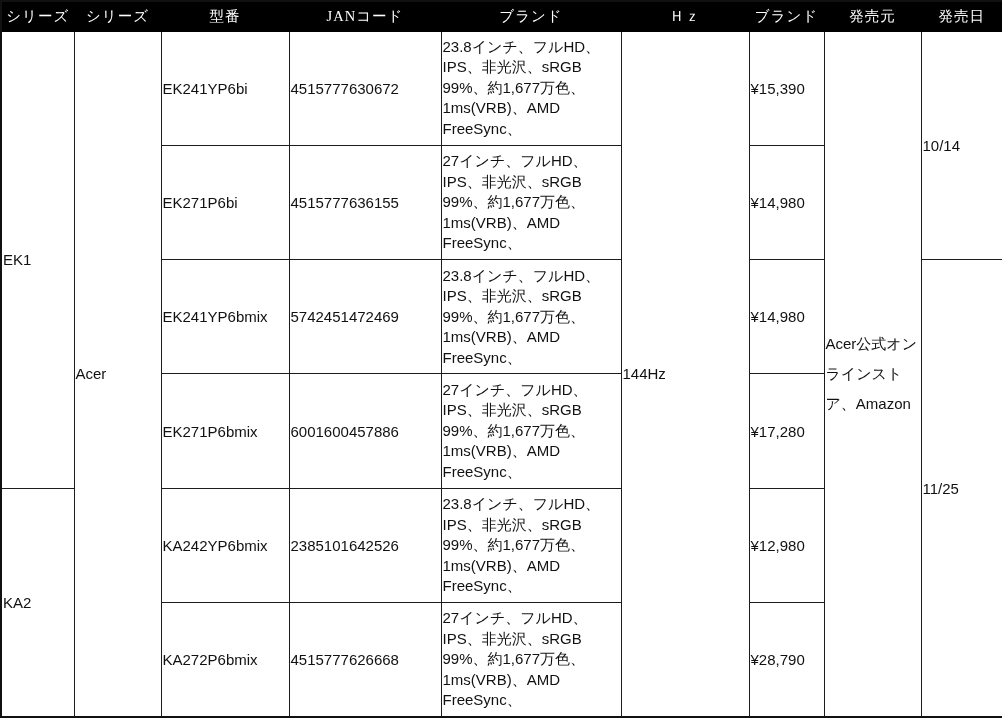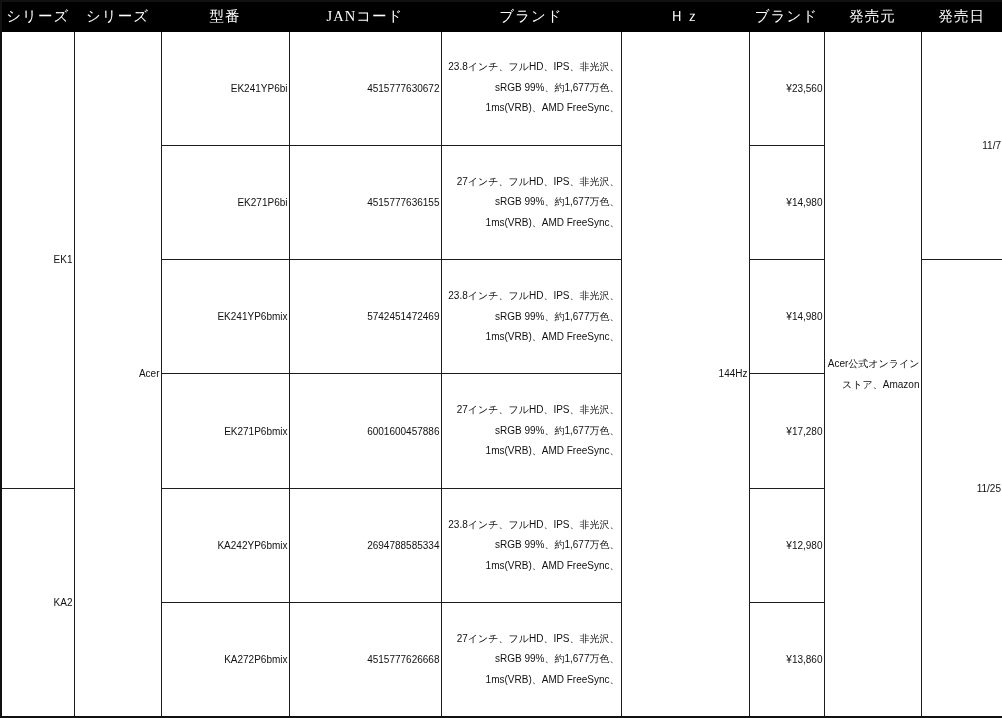--- a/index.html
+++ b/index.html
@@ -17,23 +17,23 @@
     width: 1002px;
     height: 718px;
     border-collapse: collapse;
     table-layout: fixed;
     font-family: "Liberation Sans", "DejaVu Sans", sans-serif;
     color: #111111;
     background: #ffffff;
   }
   table.spec-table td {
     border: 1.5px solid #1c1c1c;
-    text-align: right;
+    text-align: left;
     vertical-align: middle;
-    font-size: 10px;
+    font-size: 15px;
     padding: 0 1px;
     background: #ffffff;
   }
   table.spec-table {
     border: 2.5px solid #111111;
   }
   thead tr {
     height: 30px;
   }
   thead th {
@@ -57,21 +57,21 @@
     line-height: 20.5px;
     padding: 0 2px;
   }
   td.price-cell {
     text-align: right;
     padding-right: 4px;
     font-size: 15.5px;
   }
   td.seller-cell {
     font-size: 15px;
-    line-height: 21px;
+    line-height: 30px;
     padding: 0 2px;
   }
   td.series-cell, td.brand-cell, td.hz-cell, td.date-cell {
     font-size: 15.5px;
   }
 </style>
 </head>
 <body>
 
 <div class="table-wrap">
@@ -101,23 +101,23 @@
       </tr>
     </thead>
     <tbody>
       <tr>
         <td class="series-cell" rowspan="4">EK1</td>
         <td class="brand-cell" rowspan="6">Acer</td>
         <td class="model-cell">EK241YP6bi</td>
         <td class="jan-cell">4515777630672</td>
         <td class="panel-cell">23.8インチ、フルHD、IPS、非光沢、sRGB 99%、約1,677万色、1ms(VRB)、AMD FreeSync、</td>
         <td class="hz-cell" rowspan="6">144Hz</td>
-        <td class="price-cell">¥23,560</td>
+        <td class="price-cell">¥15,390</td>
         <td class="seller-cell" rowspan="6">Acer公式オンラインストア、Amazon</td>
-        <td class="date-cell" rowspan="2">11/7</td>
+        <td class="date-cell" rowspan="2">10/14</td>
       </tr>
       <tr>
         <td class="model-cell">EK271P6bi</td>
         <td class="jan-cell">4515777636155</td>
         <td class="panel-cell">27インチ、フルHD、IPS、非光沢、sRGB 99%、約1,677万色、1ms(VRB)、AMD FreeSync、</td>
         <td class="price-cell">¥14,980</td>
       </tr>
       <tr>
         <td class="model-cell">EK241YP6bmix</td>
         <td class="jan-cell">5742451472469</td>
@@ -127,25 +127,25 @@
       </tr>
       <tr>
         <td class="model-cell">EK271P6bmix</td>
         <td class="jan-cell">6001600457886</td>
         <td class="panel-cell">27インチ、フルHD、IPS、非光沢、sRGB 99%、約1,677万色、1ms(VRB)、AMD FreeSync、</td>
         <td class="price-cell">¥17,280</td>
       </tr>
       <tr>
         <td class="series-cell" rowspan="2">KA2</td>
         <td class="model-cell">KA242YP6bmix</td>
-        <td class="jan-cell">2694788585334</td>
+        <td class="jan-cell">2385101642526</td>
         <td class="panel-cell">23.8インチ、フルHD、IPS、非光沢、sRGB 99%、約1,677万色、1ms(VRB)、AMD FreeSync、</td>
         <td class="price-cell">¥12,980</td>
       </tr>
       <tr>
         <td class="model-cell">KA272P6bmix</td>
         <td class="jan-cell">4515777626668</td>
         <td class="panel-cell">27インチ、フルHD、IPS、非光沢、sRGB 99%、約1,677万色、1ms(VRB)、AMD FreeSync、</td>
-        <td class="price-cell">¥13,860</td>
+        <td class="price-cell">¥28,790</td>
       </tr>
     </tbody>
   </table>
 </div>
 
 </body></html>

